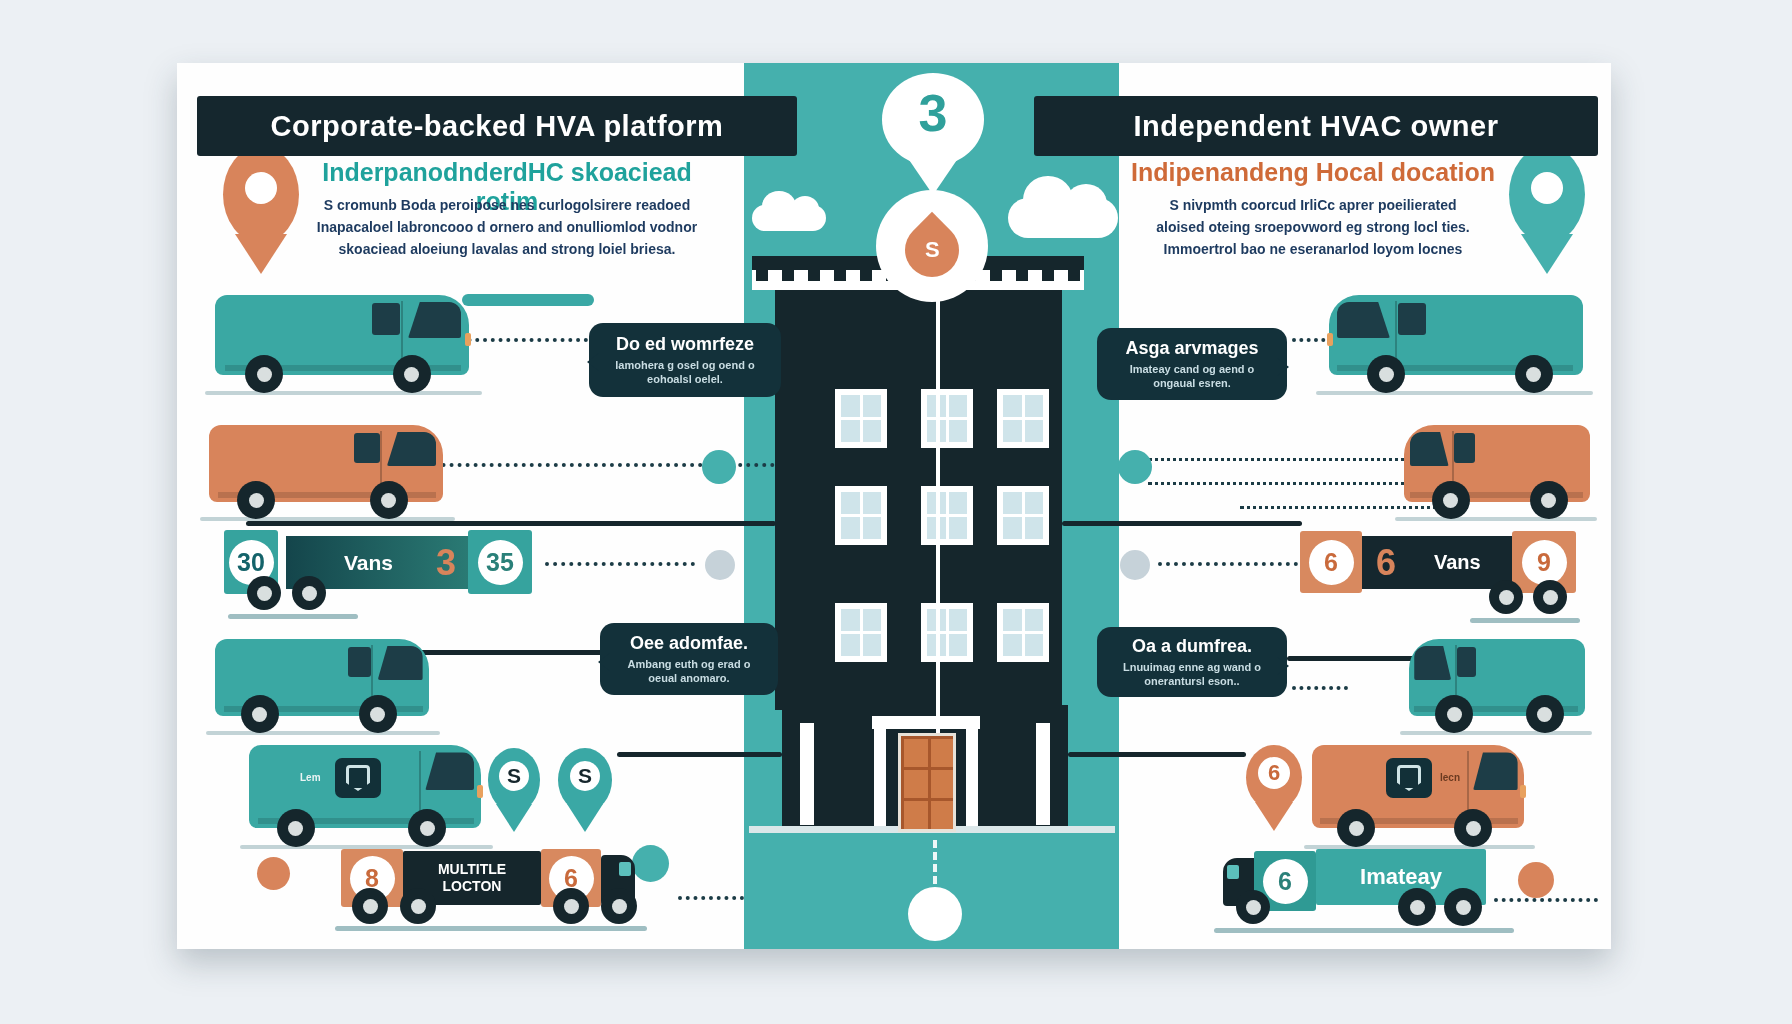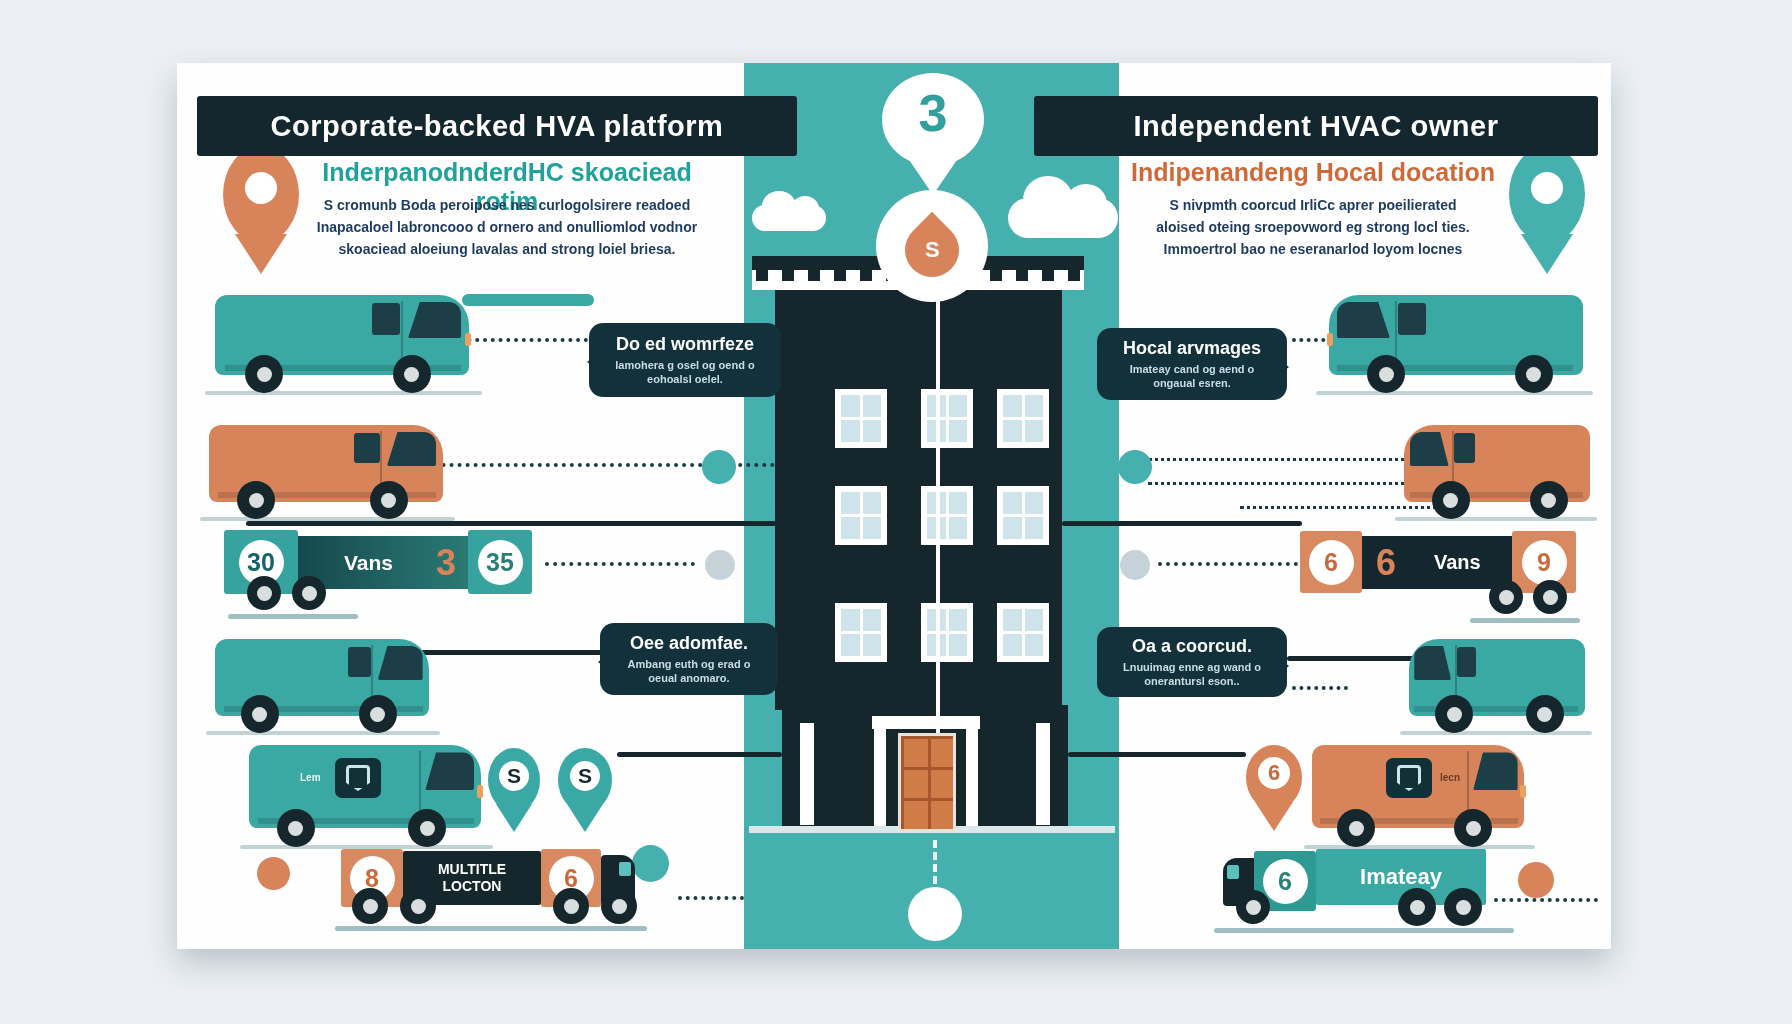--- a/index.html
+++ b/index.html
@@ -217,21 +217,21 @@
     <div class="vbody"></div>
     <div class="vglass"></div>
     <div class="vwin2"></div>
     <div class="vline"></div>
     <div class="vstripe"></div>
     <div class="wheel w1"></div>
     <div class="wheel w2"></div>
   </div>
 
   <div class="line" style="left:246px;top:521px;width:530px;"></div>
-  <div class="numsq" style="left:224px;top:530px;width:74px;height:64px;background:#36a39e;">
+  <div class="numsq" style="left:224px;top:530px;width:54px;height:64px;background:#36a39e;">
     <div class="ncirc" style="color:#14636a;">30</div>
   </div>
   <div class="rowbanner" style="left:286px;top:536px;width:182px;height:53px;background:linear-gradient(90deg,#14454b,#2a7a74);">
     <span style="margin-left:58px;font-size:21px;">Vans</span>
     <span style="position:absolute;right:12px;font-size:36px;color:#d8845b;">3</span>
   </div>
   <div class="numsq" style="left:468px;top:530px;width:64px;height:64px;background:#36a39e;">
     <div class="ncirc" style="color:#2a8079;">35</div>
   </div>
   <div class="wheel" style="left:247px;top:576px;width:34px;height:34px;"></div>
@@ -309,21 +309,21 @@
     <div class="vbody"></div>
     <div class="vglass"></div>
     <div class="vwin2"></div>
     <div class="vline"></div>
     <div class="vstripe"></div>
     <div class="vlight"></div>
     <div class="wheel w1"></div>
     <div class="wheel w2"></div>
   </div>
   <div class="callout tail-right" style="left:1097px;top:328px;width:190px;height:72px;">
-    <div class="ct">Hocal arvmages</div>
+    <div class="ct">Asga arvmages</div>
     <div class="cs">Imateay cand og aend o</div>
     <div class="cs">ongaual esren.</div>
   </div>
 
   <div class="micro" style="left:1148px;top:458px;width:312px;"></div>
   <div class="micro" style="left:1148px;top:482px;width:300px;"></div>
   <div class="micro" style="left:1240px;top:506px;width:228px;"></div>
   <div class="dot" style="left:1118px;top:450px;width:34px;height:34px;background:#45b0ad;"></div>
   <div class="van orange flip" style="left:1404px;top:421px;width:186px;height:96px;">
     <div class="vground"></div>
@@ -359,21 +359,21 @@
     <div class="vground"></div>
     <div class="vbody"></div>
     <div class="vglass"></div>
     <div class="vwin2"></div>
     <div class="vline"></div>
     <div class="vstripe"></div>
     <div class="wheel w1"></div>
     <div class="wheel w2"></div>
   </div>
   <div class="callout tail-right" style="left:1097px;top:627px;width:190px;height:70px;">
-    <div class="ct">Oa a coorcud.</div>
+    <div class="ct">Oa a dumfrea.</div>
     <div class="cs">Lnuuimag enne ag wand o</div>
     <div class="cs">onerantursl eson..</div>
   </div>
 
   <div class="line" style="left:1068px;top:752px;width:178px;"></div>
   <div class="pin" style="left:1246px;top:745px;width:56px;height:86px;">
     <div class="head" style="background:#d8845b;"></div>
     <div class="tail" style="border-left:19px solid transparent;border-right:19px solid transparent;border-top:29px solid #d8845b;"></div>
     <div class="hole" style="width:32px;height:32px;color:#c96a3c;font-size:22px;">6</div>
   </div>

